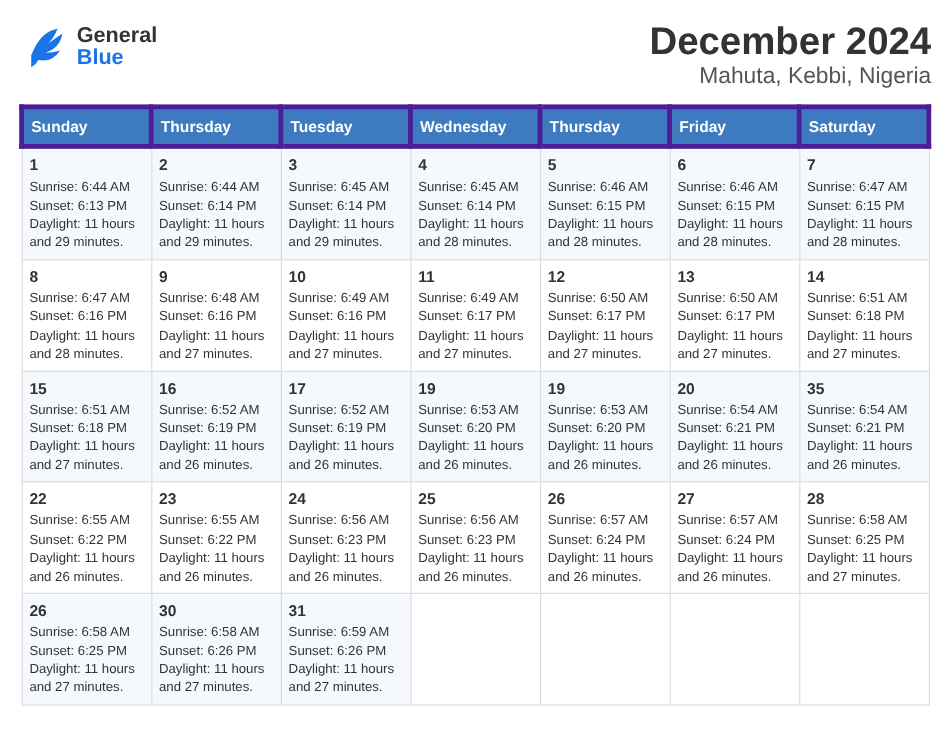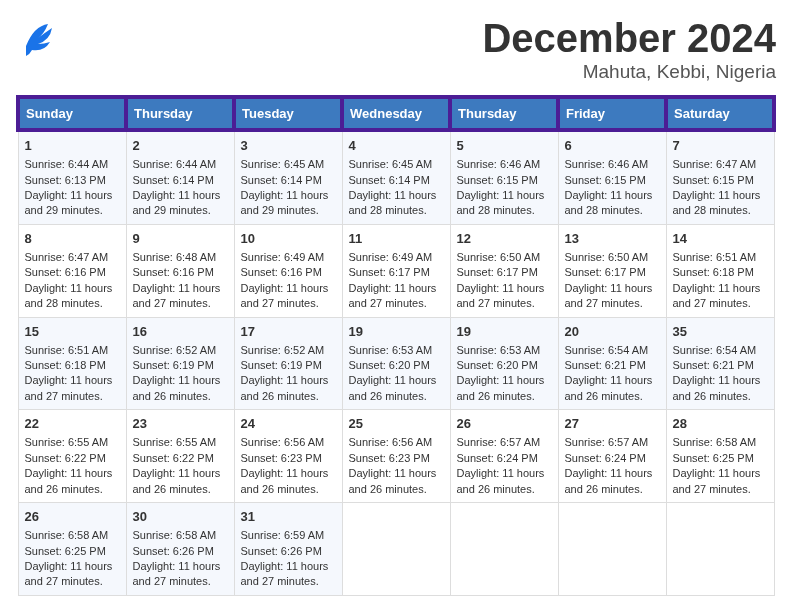--- a/index.html
+++ b/index.html
@@ -13,21 +13,21 @@
     .header {
       display: flex;
       justify-content: space-between;
       align-items: flex-start;
       margin-bottom: 12px;
     }
     .title-block {
       text-align: right;
     }
     .month-title {
-      font-size: 40px;
+      font-size: 32px;
       font-weight: bold;
       color: #333;
     }
     .location {
       font-size: 19px;
       color: #555;
     }
     .calendar {
       width: 100%;
       border-collapse: collapse;
@@ -97,20 +97,24 @@
   </style>
 </head>
 <body>
 
 <div class="header">
   <div class="logo-wrapper">
     <div style="position:relative; width:44px; height:44px;">
       <svg viewBox="0 0 44 44" width="44" height="44">
         <path d="M10 30 Q18 10 32 8 Q28 18 22 22 Q30 16 36 12 Q34 24 22 28 Q28 28 34 26 Q28 36 16 34 Q14 38 10 40 Z" fill="#1a73e8"></path>
       </svg>
+    </div>
+    <div class="logo-words">
+      <span class="logo-general">General</span>
+      <span class="logo-blue-word">Blue</span>
     </div>
   </div>
   <div class="title-block">
     <div class="month-title">December 2024</div>
     <div class="location">Mahuta, Kebbi, Nigeria</div>
   </div>
 </div>
 
 <table class="calendar">
   <thead>

